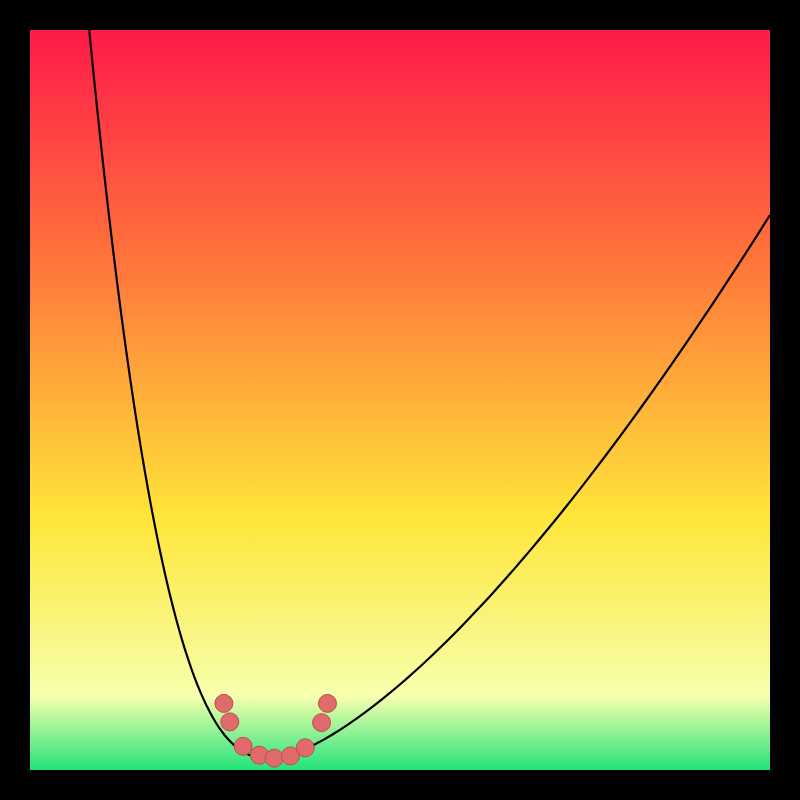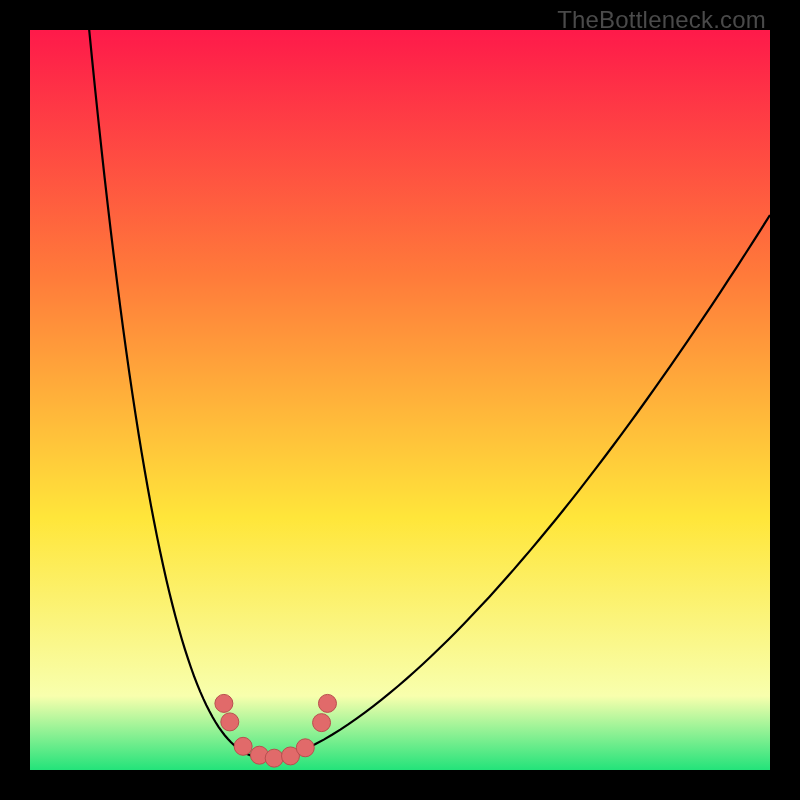--- a/index.html
+++ b/index.html
@@ -28,14 +28,13 @@
         <circle cx="199.8" cy="691.9" r="9" fill="#e16a6a" stroke="#b94e4e" stroke-width="1"></circle>
         <circle cx="213.12000000000003" cy="716.32" r="9" fill="#e16a6a" stroke="#b94e4e" stroke-width="1"></circle>
         <circle cx="229.4" cy="725.2" r="9" fill="#e16a6a" stroke="#b94e4e" stroke-width="1"></circle>
         <circle cx="244.20000000000002" cy="728.16" r="9" fill="#e16a6a" stroke="#b94e4e" stroke-width="1"></circle>
         <circle cx="260.48" cy="725.94" r="9" fill="#e16a6a" stroke="#b94e4e" stroke-width="1"></circle>
         <circle cx="275.28000000000003" cy="717.8" r="9" fill="#e16a6a" stroke="#b94e4e" stroke-width="1"></circle>
         <circle cx="291.55999999999995" cy="692.64" r="9" fill="#e16a6a" stroke="#b94e4e" stroke-width="1"></circle>
         <circle cx="297.48" cy="673.4" r="9" fill="#e16a6a" stroke="#b94e4e" stroke-width="1"></circle>
       </g>
   </svg>
-  <div class="watermark">TheBottleneck.com</div>
 </div>
 
 </body></html>

